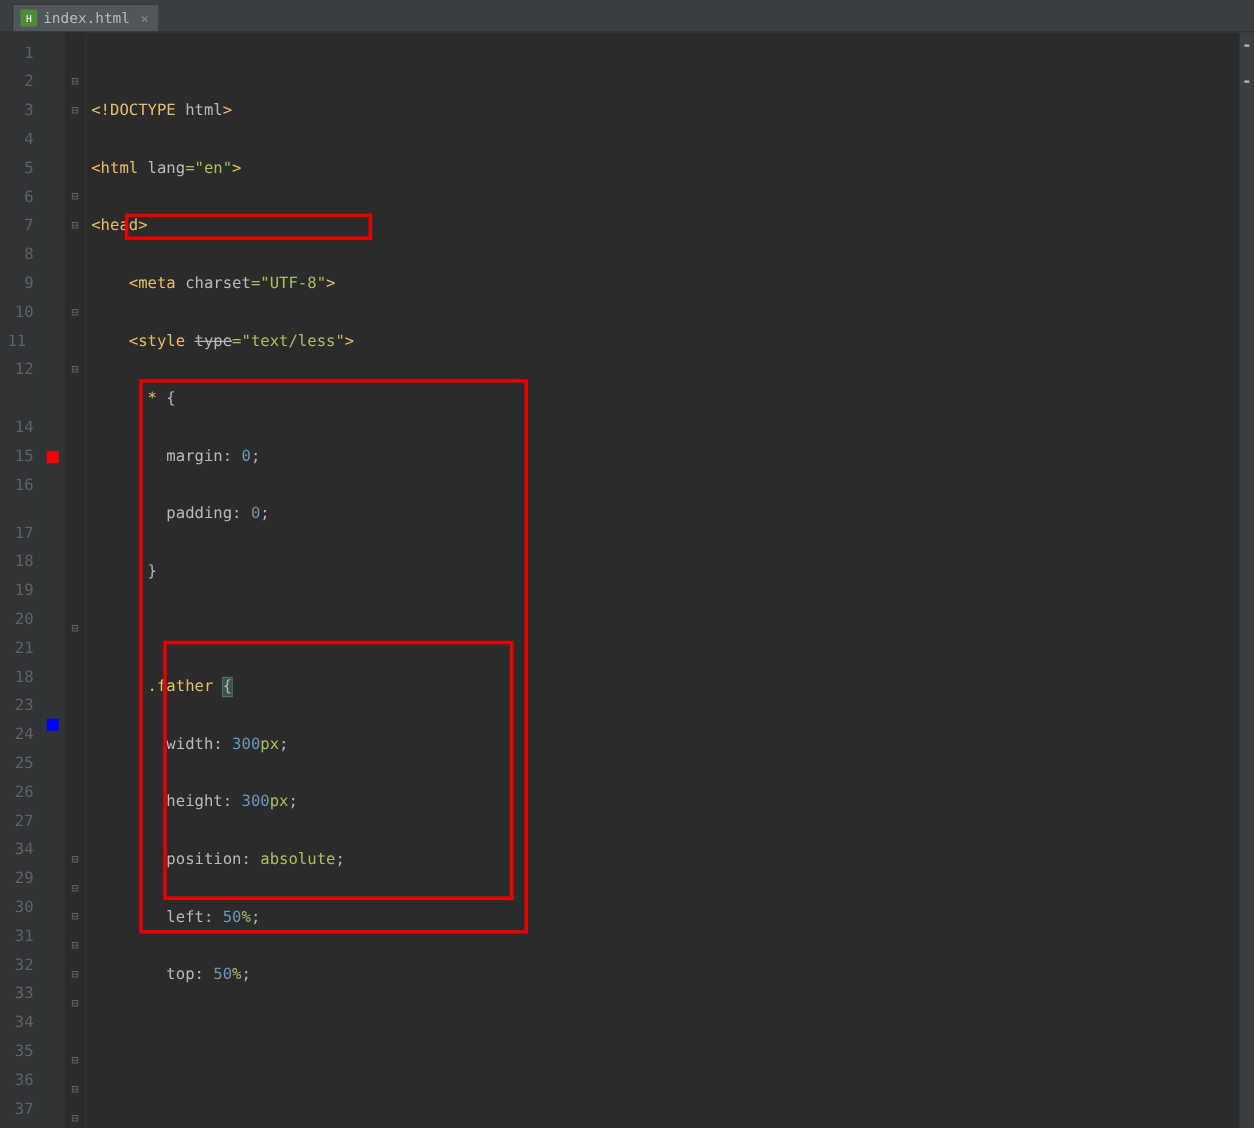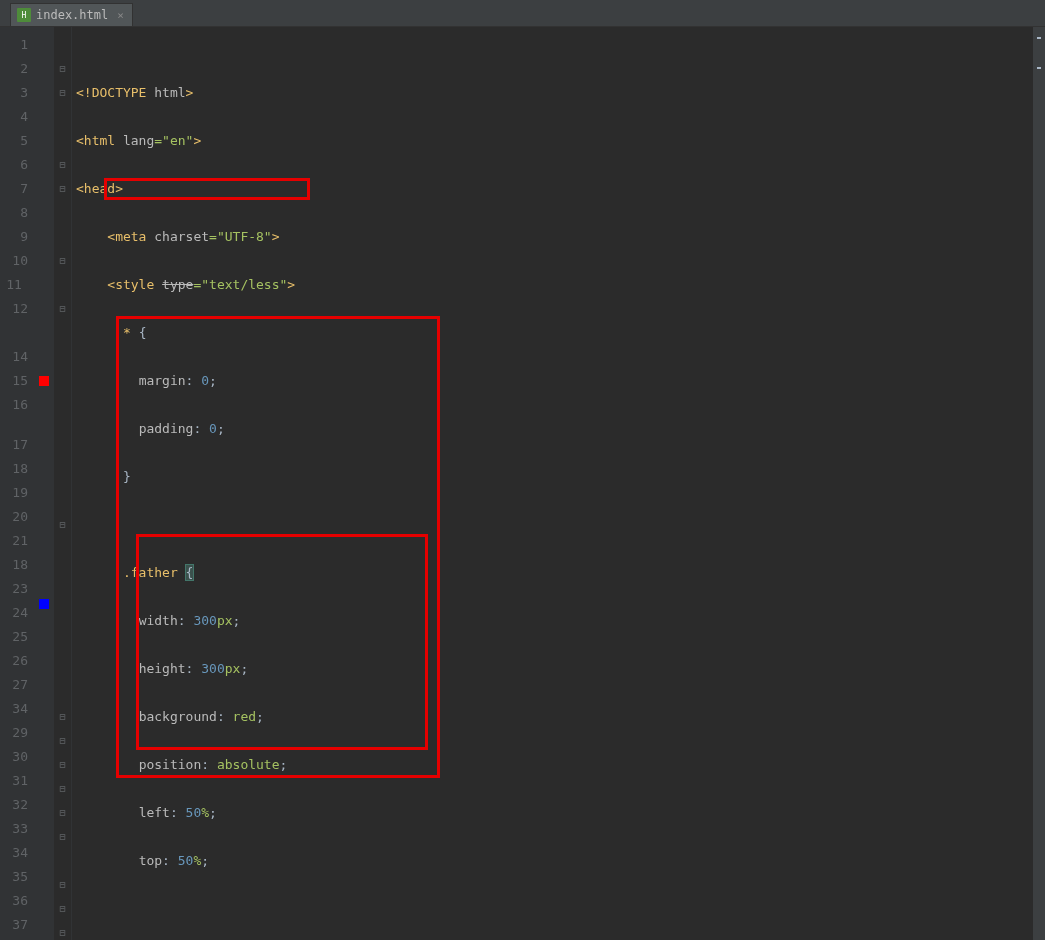--- a/index.html
+++ b/index.html
@@ -274,21 +274,20 @@
 <div class="line">    <span class="t-tag">&lt;</span><span class="t-tag">meta </span><span class="t-attr">charset</span><span class="t-str">=</span><span class="t-str">"UTF-8"</span><span class="t-tag">&gt;</span></div>
 <div class="line">    <span class="t-tag">&lt;</span><span class="t-tag">style </span><span class="t-attr t-strike">type</span><span class="t-str">=</span><span class="t-str">"text/less"</span><span class="t-tag">&gt;</span></div>
 <div class="line">      <span class="t-sel">* </span><span class="t-pun">{</span></div>
 <div class="line">        <span class="t-prop">margin</span><span class="t-pun">: </span><span class="t-num">0</span><span class="t-pun">;</span></div>
 <div class="line">        <span class="t-prop">padding</span><span class="t-pun">: </span><span class="t-num">0</span><span class="t-pun">;</span></div>
 <div class="line">      <span class="t-pun">}</span></div>
 <div class="line"></div>
 <div class="line">      <span class="t-sel">.father </span><span class="t-pun cursor-bracket">{</span></div>
 <div class="line">        <span class="t-prop">width</span><span class="t-pun">: </span><span class="t-num">300</span><span class="t-unit">px</span><span class="t-pun">;</span></div>
 <div class="line">        <span class="t-prop">height</span><span class="t-pun">: </span><span class="t-num">300</span><span class="t-unit">px</span><span class="t-pun">;</span></div>
-<div class="line">        <span class="t-prop">background</span><span class="t-pun">: </span><span class="t-val">red</span><span class="t-pun">;</span></div>
 <div class="line">        <span class="t-prop">position</span><span class="t-pun">: </span><span class="t-val">absolute</span><span class="t-pun">;</span></div>
 <div class="line">        <span class="t-prop">left</span><span class="t-pun">: </span><span class="t-num">50</span><span class="t-unit">%</span><span class="t-pun">;</span></div>
 <div class="line">        <span class="t-prop">top</span><span class="t-pun">: </span><span class="t-num">50</span><span class="t-unit">%</span><span class="t-pun">;</span></div>
 
 
 
 
 
 
 

